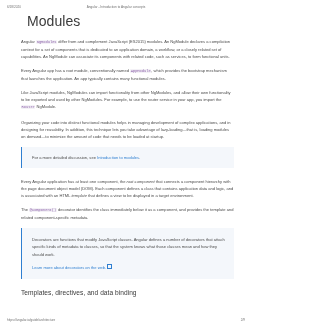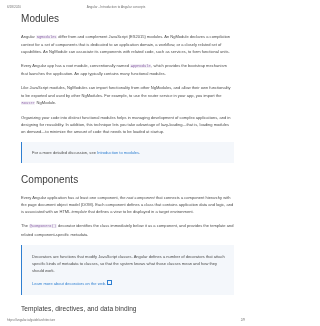--- a/index.html
+++ b/index.html
@@ -62,24 +62,24 @@
 
   
   .content {
     position: absolute;
     top: 13px;
     left: 21px;
     width: 213px;
   }
 
   h1.section-title {
-    font-size: 10px;
+    font-size: 14px;
     font-weight: 400;
     color: #3b3b3b;
-    margin: 0 0 8px 0;
+    margin: 0 0 8px 6px;
     letter-spacing: 0.05px;
     line-height: 1.2;
   }
   h1.section-title.spaced {
     margin-top: 11px;
   }
 
   p.body-text {
     font-size: 4.05px;
     line-height: 7.1px;
@@ -159,21 +159,20 @@
     <p class="body-text"><span>Every Angular app has a root module, conventionally named </span><code class="inline">AppModule</code><span>, which provides the bootstrap mechanism that launches the application. An app typically contains many functional modules.</span></p>
 
     <p class="body-text"><span>Like JavaScript modules, NgModules can import functionality from other NgModules, and allow their own functionality to be exported and used by other NgModules. For example, to use the router service in your app, you import the </span><code class="inline router">Router</code><span> NgModule.</span></p>
 
     <p class="body-text">Organizing your code into distinct functional modules helps in managing development of complex applications, and in designing for reusability. In addition, this technique lets you take advantage of lazy-loading—that is, loading modules on demand—to minimize the amount of code that needs to be loaded at startup.</p>
 
     <div class="callout">
       <p><span>For a more detailed discussion, see </span><a class="doclink" href="#">Introduction to modules</a><span>.</span></p>
     </div>
 
-    <h1 class="section-title spaced">Components</h1>
 
     <p class="body-text"><span>Every Angular application has at least one component, the </span><em>root component</em><span> that connects a component hierarchy with the page document object model (DOM). Each component defines a class that contains application data and logic, and is associated with an HTML </span><em>template</em><span> that defines a view to be displayed in a target environment.</span></p>
 
     <p class="body-text"><span>The </span><code class="inline">@Component()</code><span> decorator identifies the class immediately below it as a component, and provides the template and related component-specific metadata.</span></p>
 
     <div class="callout tall">
       <p>Decorators are functions that modify JavaScript classes. Angular defines a number of decorators that attach specific kinds of metadata to classes, so that the system knows what those classes mean and how they should work.</p>
       <p><a class="doclink" href="#">Learn more about decorators on the web.</a><span class="ext-icon"></span></p>
     </div>
 

